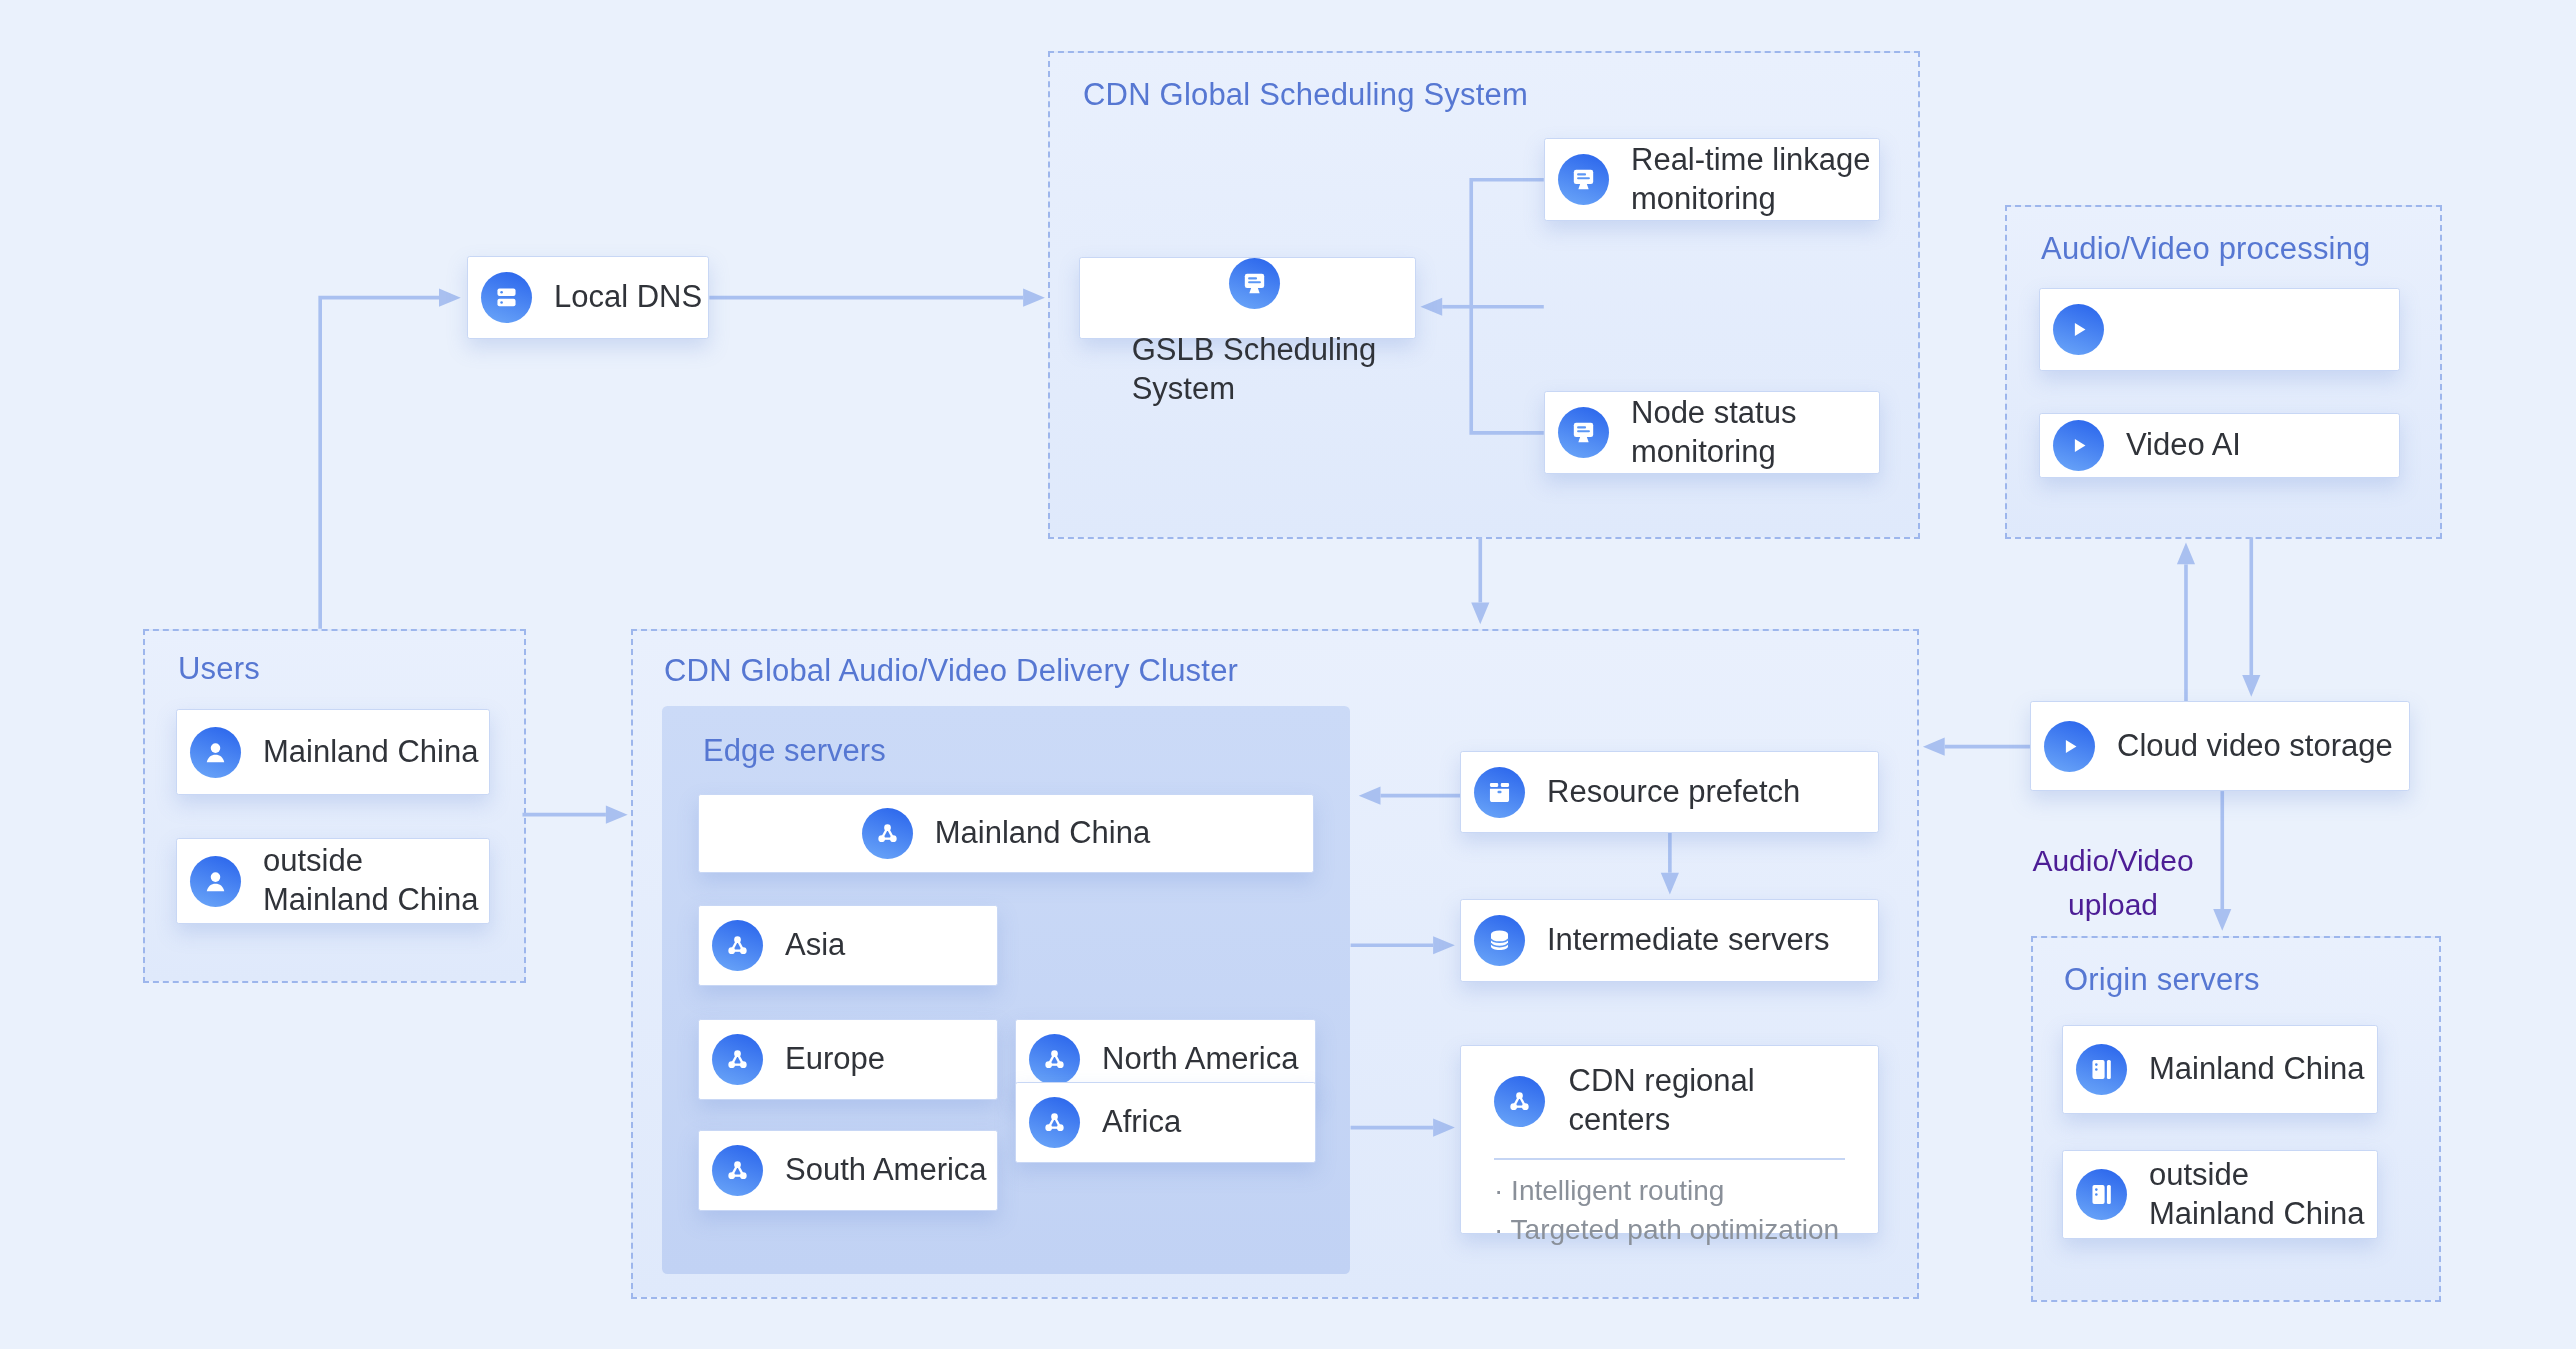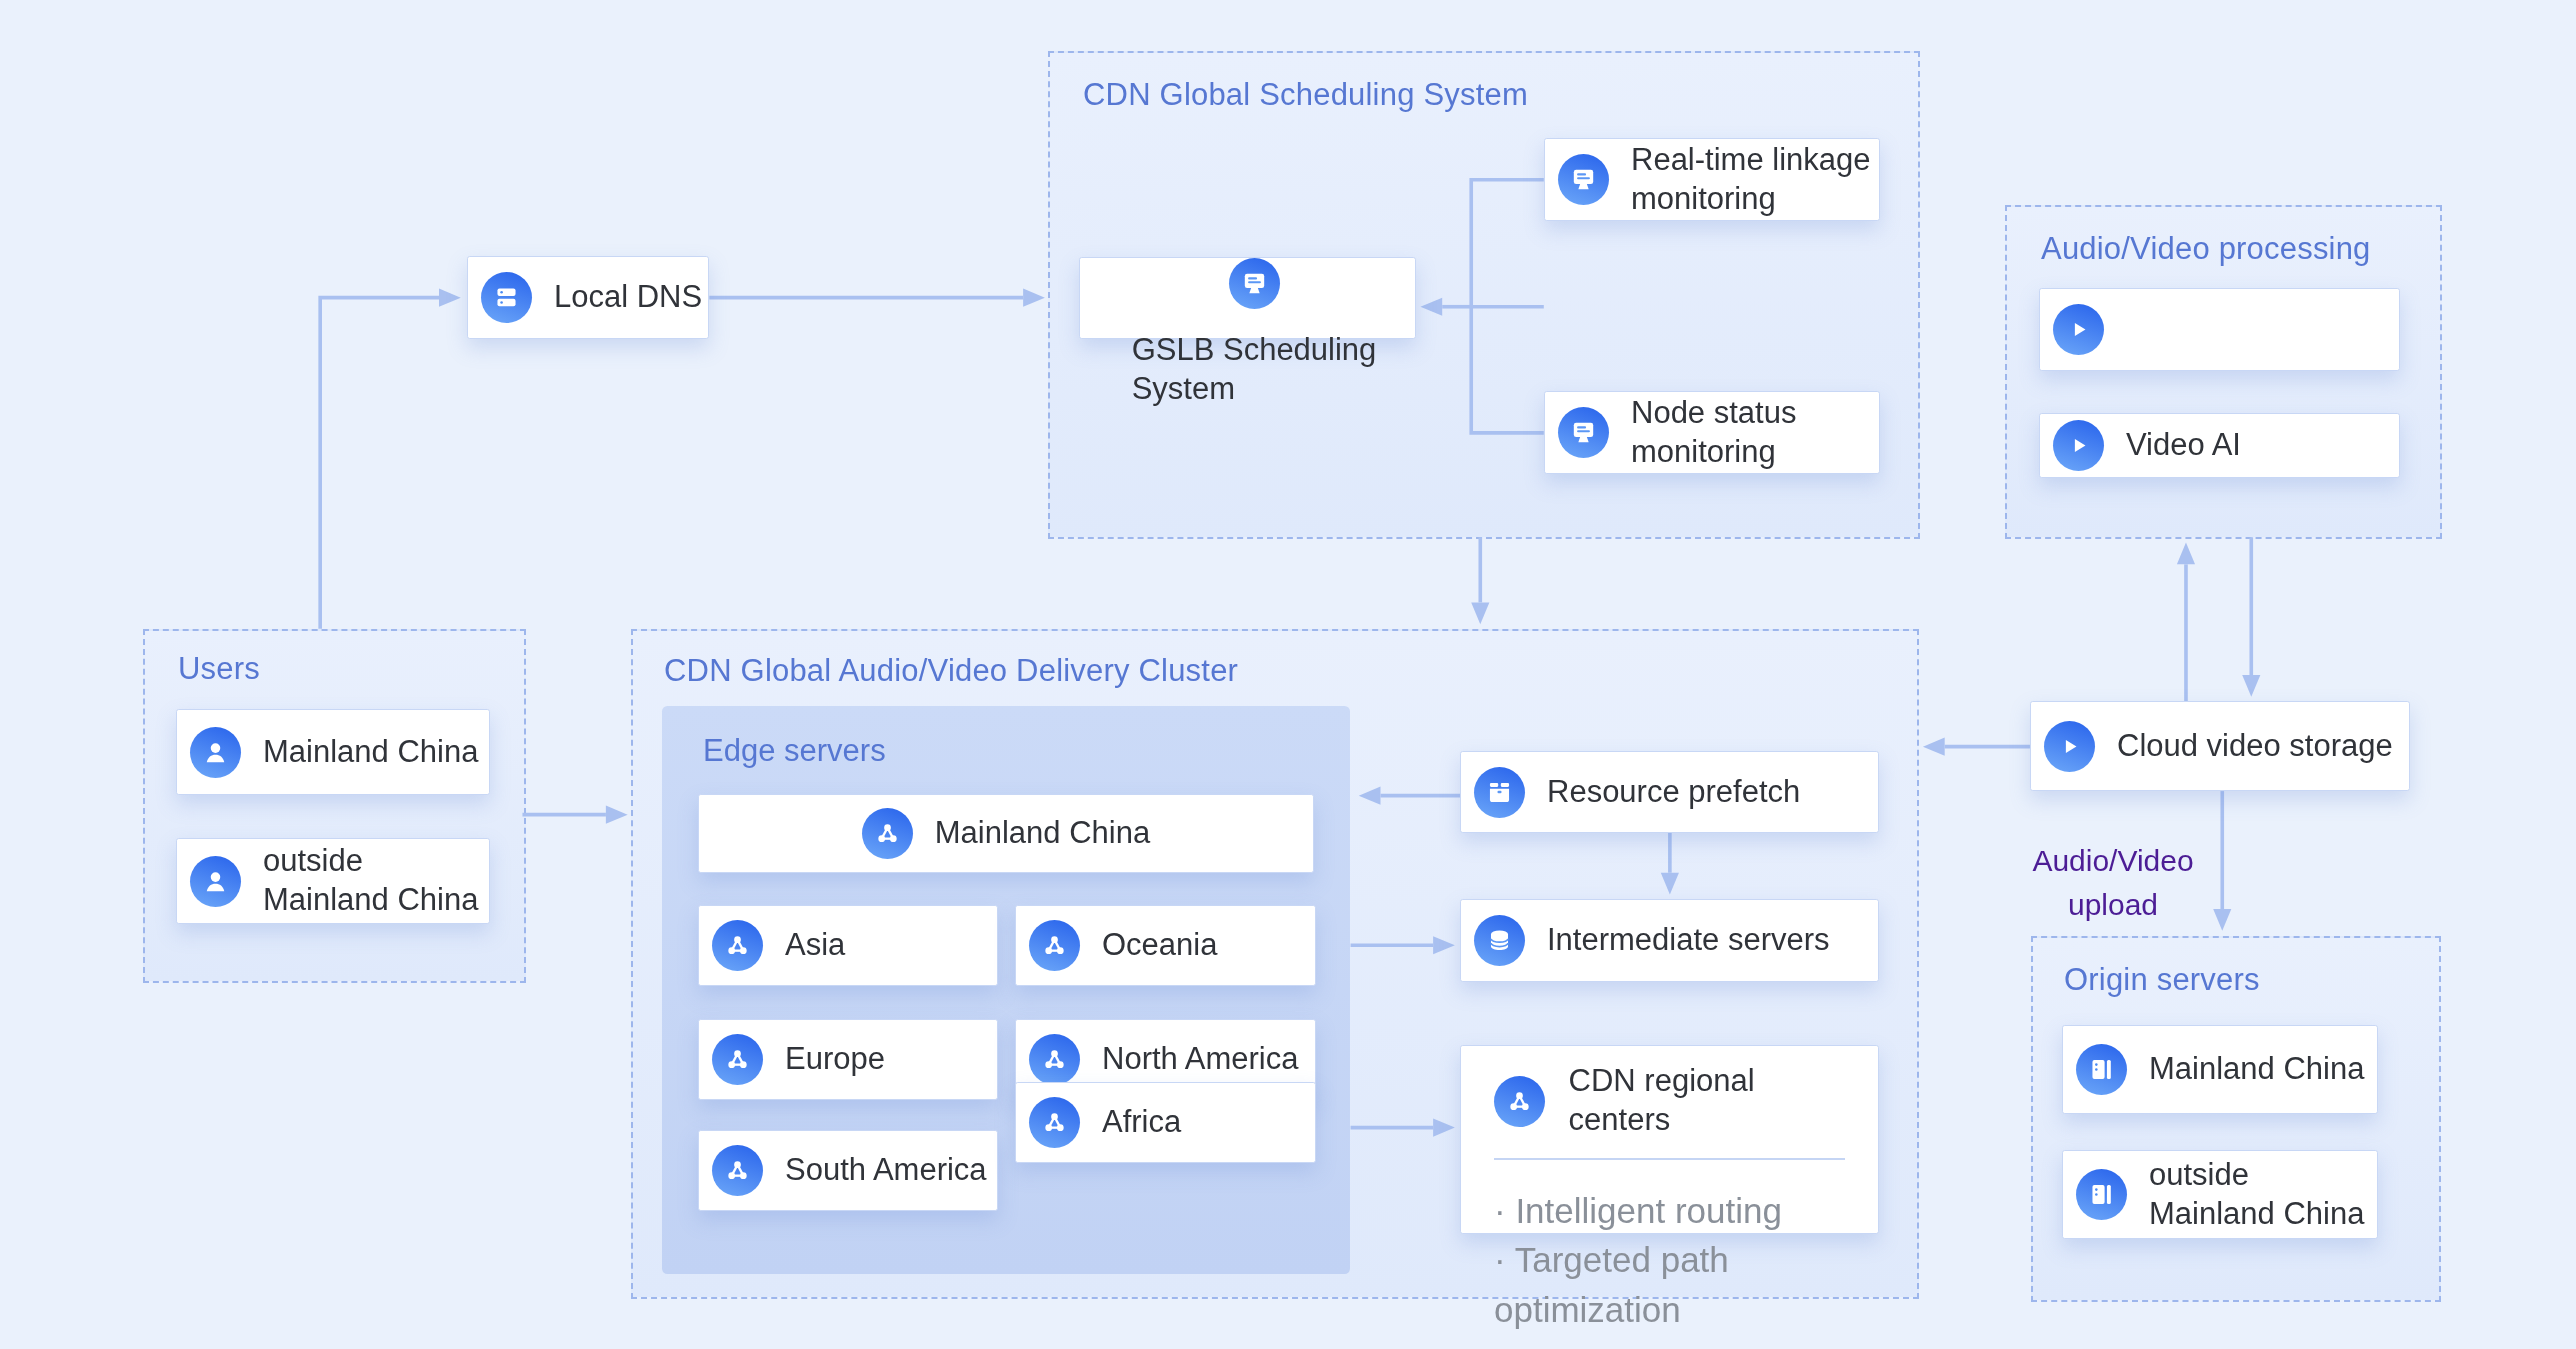--- a/index.html
+++ b/index.html
@@ -22,21 +22,21 @@
   .node.center{justify-content:center;padding-left:0;}
   .label{font-size:31px;color:#303339;line-height:1.25;white-space:pre-line;}
   .icon{width:51px;height:51px;border-radius:50%;flex:0 0 auto;
         background:linear-gradient(200deg,#2B66EC 5%,#69A4F8 95%);
         display:flex;align-items:center;justify-content:center;}
   .icon svg{width:31px;height:31px;display:block;}
 
   .node.block{display:block;padding:0;}
   .rc-head{display:flex;align-items:center;gap:23.6px;padding:16.3px 33px 0 33px;}
   .rc-divider{height:1.8px;background:#C5D5F4;margin:18px 33px 0 33px;}
-  .rc-bullets{padding:26px 33px 0 33px;font-size:35px;color:#8A9099;line-height:1.42;}
+  .rc-bullets{padding:11px 33px 0 33px;font-size:28px;color:#8A9099;line-height:1.42;}
 
   .float-label{position:absolute;font-size:30px;color:#4c1d95;line-height:1.45;
                text-align:center;white-space:pre-line;z-index:4;}
 </style>
 </head>
 <body>
 
 <div class="canvas">
 
   <div class="group" style="left:1048px;top:51px;width:868px;height:484px;">
@@ -214,33 +214,20 @@
           <line x1="12" y1="7.5" x2="16.5" y2="16" stroke="#fff" stroke-width="1.8"></line>
           <line x1="7.5" y1="16" x2="16.5" y2="16" stroke="#fff" stroke-width="1.8"></line>
           <circle cx="12" cy="7.5" r="2.6" fill="#fff"></circle>
           <circle cx="7.5" cy="16" r="2.6" fill="#fff"></circle>
           <circle cx="16.5" cy="16" r="2.6" fill="#fff"></circle>
         </svg>
     </span>
     <span class="label">Asia</span>
   </div>
 
-  <div class="node" style="left:1015px;top:905px;width:301px;height:81px;">
-    <span class="icon">
-      <svg viewBox="0 0 24 24">
-          <line x1="12" y1="7.5" x2="7.5" y2="16" stroke="#fff" stroke-width="1.8"></line>
-          <line x1="12" y1="7.5" x2="16.5" y2="16" stroke="#fff" stroke-width="1.8"></line>
-          <line x1="7.5" y1="16" x2="16.5" y2="16" stroke="#fff" stroke-width="1.8"></line>
-          <circle cx="12" cy="7.5" r="2.6" fill="#fff"></circle>
-          <circle cx="7.5" cy="16" r="2.6" fill="#fff"></circle>
-          <circle cx="16.5" cy="16" r="2.6" fill="#fff"></circle>
-        </svg>
-    </span>
-    <span class="label">Oceania</span>
-  </div>
 
   <div class="node" style="left:698px;top:1019px;width:300px;height:81px;">
     <span class="icon">
       <svg viewBox="0 0 24 24">
           <line x1="12" y1="7.5" x2="7.5" y2="16" stroke="#fff" stroke-width="1.8"></line>
           <line x1="12" y1="7.5" x2="16.5" y2="16" stroke="#fff" stroke-width="1.8"></line>
           <line x1="7.5" y1="16" x2="16.5" y2="16" stroke="#fff" stroke-width="1.8"></line>
           <circle cx="12" cy="7.5" r="2.6" fill="#fff"></circle>
           <circle cx="7.5" cy="16" r="2.6" fill="#fff"></circle>
           <circle cx="16.5" cy="16" r="2.6" fill="#fff"></circle>

